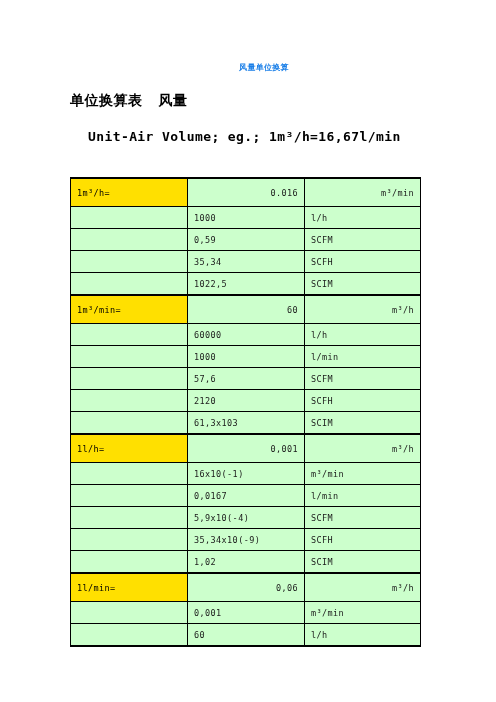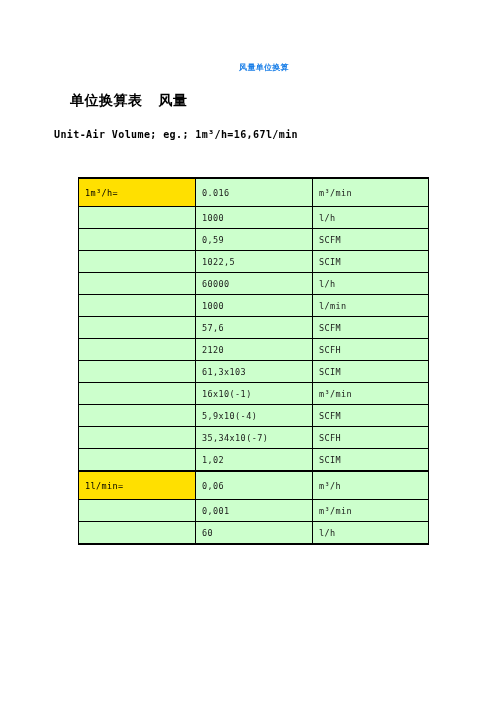--- a/index.html
+++ b/index.html
@@ -45,40 +45,39 @@
     font-size: 14px;
     font-weight: bold;
     color: #000000;
     letter-spacing: 0.5px;
     white-space: pre;
   }
 
   
   .doc-intro {
     position: absolute;
-    left: 54px;
+    left: 88px;
     top: 129px;
     font-family: "DejaVu Sans Mono", "Liberation Mono", monospace;
-    font-size: 10px;
+    font-size: 13px;
     font-weight: bold;
     color: #000000;
     letter-spacing: 0.4px;
     white-space: pre;
   }
 
   
   .conv-table {
     position: absolute;
     left: 70px;
     top: 177px;
     width: 350px;
     border-collapse: collapse;
     table-layout: fixed;
     background: #ccffcc;
-    margin-left: 8px;
   }
   .conv-table td {
     border: 1px solid #000000;
     padding: 0 6px;
     height: 21px;
     font-family: "DejaVu Sans Mono", "Liberation Mono", monospace;
     font-size: 8.5px;
     color: #1a1a1a;
     letter-spacing: 0.4px;
     background: #ccffcc;
@@ -95,20 +94,21 @@
   }
   tr.group-start td.cell-unit {
     background: #ffe000;
     color: #000000;
     height: 27px;
     font-weight: normal;
   }
   tr.group-start td.cell-value,
   tr.group-start td.cell-dim {
     height: 27px;
+    text-align: right;
   }
   tbody tr:last-child td {
     border-bottom: 2px solid #000000;
   }
 </style>
 </head>
 <body>
 
 <div class="page">
 
@@ -135,23 +135,33 @@
           <td class="cell cell-value">1000</td>
           <td class="cell cell-dim">l/h</td>
         </tr>
         <tr>
           <td class="cell cell-unit"></td>
           <td class="cell cell-value">0,59</td>
           <td class="cell cell-dim">SCFM</td>
         </tr>
         <tr>
           <td class="cell cell-unit"></td>
+          <td class="cell cell-value">35,34</td>
+          <td class="cell cell-dim">SCFH</td>
+        </tr>
+        <tr>
+          <td class="cell cell-unit"></td>
           <td class="cell cell-value">1022,5</td>
           <td class="cell cell-dim">SCIM</td>
         </tr>
+        <tr class="group-start">
+          <td class="cell cell-unit">1m³/min=</td>
+          <td class="cell cell-value">60</td>
+          <td class="cell cell-dim">m³/h</td>
+        </tr>
         <tr>
           <td class="cell cell-unit"></td>
           <td class="cell cell-value">60000</td>
           <td class="cell cell-dim">l/h</td>
         </tr>
         <tr>
           <td class="cell cell-unit"></td>
           <td class="cell cell-value">1000</td>
           <td class="cell cell-dim">l/min</td>
         </tr>
@@ -163,33 +173,43 @@
         <tr>
           <td class="cell cell-unit"></td>
           <td class="cell cell-value">2120</td>
           <td class="cell cell-dim">SCFH</td>
         </tr>
         <tr>
           <td class="cell cell-unit"></td>
           <td class="cell cell-value">61,3x103</td>
           <td class="cell cell-dim">SCIM</td>
         </tr>
+        <tr class="group-start">
+          <td class="cell cell-unit">1l/h=</td>
+          <td class="cell cell-value">0,001</td>
+          <td class="cell cell-dim">m³/h</td>
+        </tr>
         <tr>
           <td class="cell cell-unit"></td>
           <td class="cell cell-value">16x10(-1)</td>
           <td class="cell cell-dim">m³/min</td>
         </tr>
         <tr>
           <td class="cell cell-unit"></td>
+          <td class="cell cell-value">0,0167</td>
+          <td class="cell cell-dim">l/min</td>
+        </tr>
+        <tr>
+          <td class="cell cell-unit"></td>
           <td class="cell cell-value">5,9x10(-4)</td>
           <td class="cell cell-dim">SCFM</td>
         </tr>
         <tr>
           <td class="cell cell-unit"></td>
-          <td class="cell cell-value">35,34x10(-7)</td>
+          <td class="cell cell-value">35,34x10(-9)</td>
           <td class="cell cell-dim">SCFH</td>
         </tr>
         <tr>
           <td class="cell cell-unit"></td>
           <td class="cell cell-value">1,02</td>
           <td class="cell cell-dim">SCIM</td>
         </tr>
         <tr class="group-start">
           <td class="cell cell-unit">1l/min=</td>
           <td class="cell cell-value">0,06</td>

